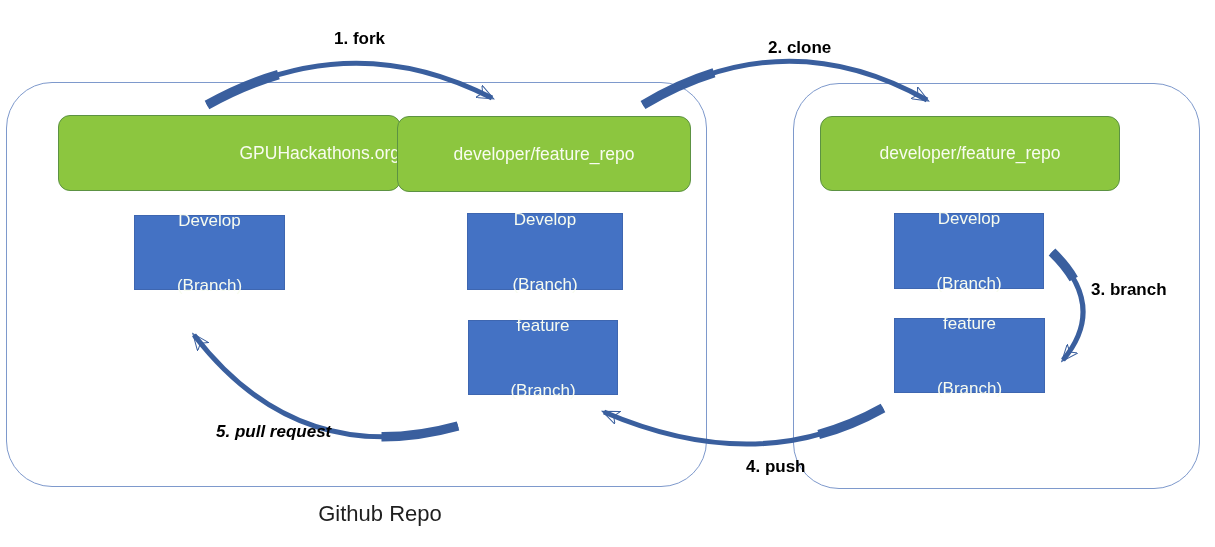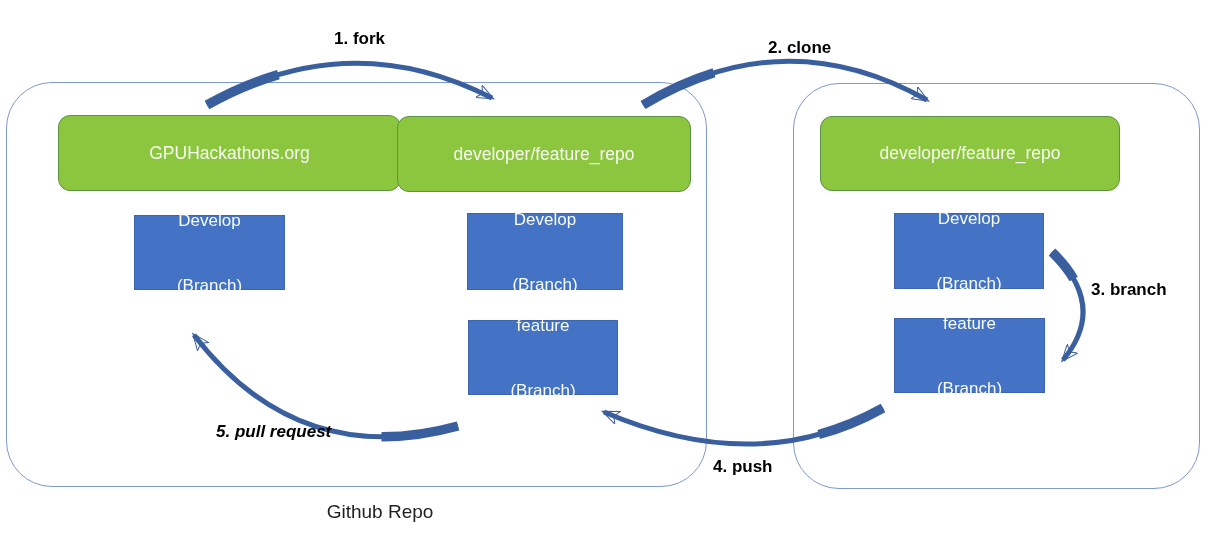--- a/index.html
+++ b/index.html
@@ -56,42 +56,42 @@
     position:absolute;
     font-size:17px;
     font-weight:bold;
     color:var(--label-color);
     white-space:nowrap;
   }
   .caption{
     position:absolute;
     width:220px;
     text-align:center;
-    font-size:19px;
+    font-size:22px;
     color:var(--caption-color);
     white-space:nowrap;
   }
   svg.arrows{
     position:absolute;left:0;top:0;
     pointer-events:none;
   }
   svg.arrows path{fill:none;stroke:var(--arrow-color);}
   svg.arrows .main{stroke-width:5px;}
   svg.arrows .tail{stroke-width:9.5px;stroke-linecap:butt;}
   marker path{fill:var(--arrow-color);stroke:none;}
 </style>
 </head>
 <body>
 
 <div class="canvas">
 
   <div class="repo-container github"></div>
   <div class="repo-container local"></div>
 
-  <div class="green-box" style="left:58px;top:115px;width:343px;height:76px;">
+  <div class="green-box" style="left:58px;top:115px;width:343px;height:76px;justify-content:flex-end;">
     <span>GPUHackathons.org</span>
   </div>
   <div class="green-box" style="left:397px;top:116px;width:294px;height:76px;">
     <span>developer/feature_repo</span>
   </div>
   <div class="green-box" style="left:820px;top:116px;width:300px;height:75px;">
     <span>developer/feature_repo</span>
   </div>
 
   <div class="blue-box" style="left:134px;top:215px;width:151px;height:75px;">
@@ -139,18 +139,18 @@
     </g>
     <g>
       <path class="tail" d="M458,426 Q418,437 381.5,436.8"></path>
       <path class="main" d="M458,426 Q298,470 194,335" marker-end="url(#ah)"></path>
     </g>
   </svg>
 
   <div class="arrow-label" style="left:334px;top:29px;">1. fork</div>
   <div class="arrow-label" style="left:768px;top:38px;">2. clone</div>
   <div class="arrow-label" style="left:1091px;top:280px;">3. branch</div>
-  <div class="arrow-label" style="left:713px;top:457px;">4. push</div>
+  <div class="arrow-label" style="left:746px;top:457px;">4. push</div>
   <div class="arrow-label" style="left:216px;top:422px;font-style:italic;">5. pull request</div>
 
   <div class="caption" style="left:270px;top:501px;">Github Repo</div>
 
 </div>
 
 </body></html>

